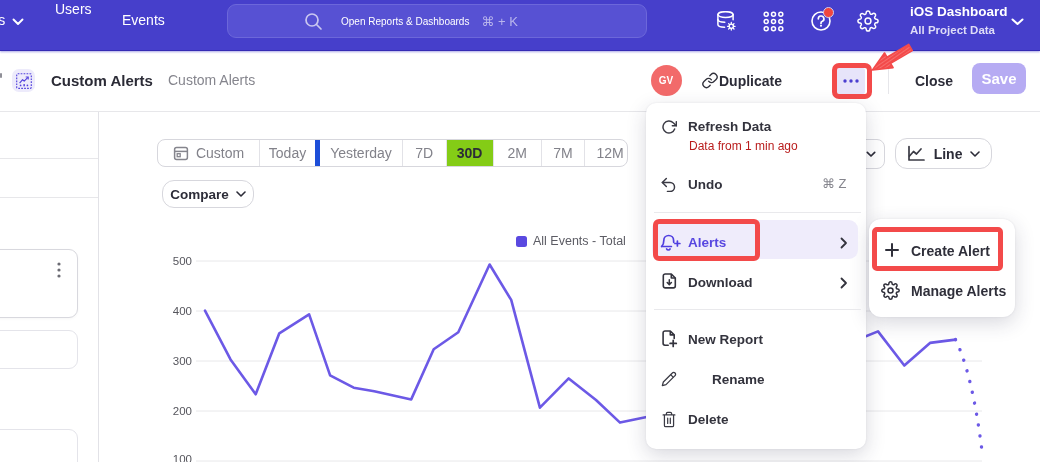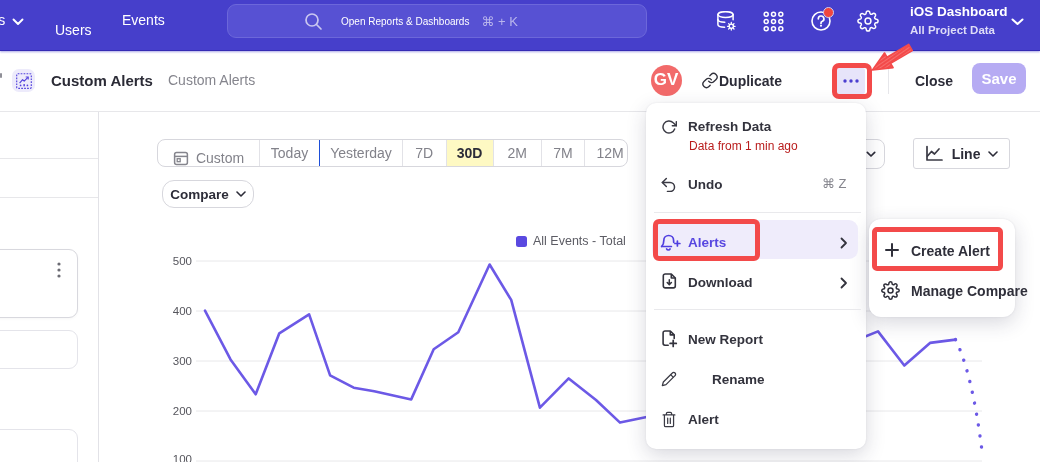--- a/index.html
+++ b/index.html
@@ -23,49 +23,49 @@
   <svg width="4" height="18">
         <circle cx="2" cy="3" r="1.6" fill="#6b6b73"></circle>
         <circle cx="2" cy="9" r="1.6" fill="#6b6b73"></circle>
         <circle cx="2" cy="15" r="1.6" fill="#6b6b73"></circle>
       </svg>
 </div>
 <div class="abs" style="left:-14px;top:330px;width:92px;height:39px;border:1px solid #e4e4ea;border-radius:9px;background:#fff;"></div>
 <div class="abs" style="left:-14px;top:429px;width:92px;height:60px;border:1px solid #e4e4ea;border-radius:9px;background:#fff;"></div>
 
 <div class="abs" style="left:157px;top:139px;width:471px;height:28px;border:1px solid #d7d7dd;border-radius:8px;background:#fff;display:flex;align-items:stretch;font-size:14px;color:#82828a;">
-  <div style="width:102px;display:flex;align-items:flex-end;justify-content:center;border-right:1px solid #e2e2e7;">
+  <div style="width:102px;display:flex;align-items:center;justify-content:center;border-right:1px solid #e2e2e7;">
     <svg width="16" height="16" viewBox="0 0 16 16" style="margin-right:7px">
           <rect x="1.6" y="2.6" width="12.8" height="11.8" rx="2" fill="none" stroke="#85858d" stroke-width="1.5"></rect>
           <line x1="1.6" y1="6.4" x2="14.4" y2="6.4" stroke="#85858d" stroke-width="1.5"></line>
           <rect x="4.2" y="8.7" width="3" height="3" fill="none" stroke="#85858d" stroke-width="1.3"></rect>
         </svg>
     <span>Custom</span>
   </div>
-  <div style="width:60px;display:flex;align-items:center;justify-content:center;border-right:1px solid #1d4ed8;text-align:center;">Today</div>
+  <div style="width:60px;display:flex;align-items:center;justify-content:center;border-right:5px solid #1d4ed8;text-align:center;">Today</div>
   <div style="width:83px;display:flex;align-items:center;justify-content:center;border-right:1px solid #e2e2e7;">Yesterday</div>
   <div style="width:43.5px;display:flex;align-items:center;justify-content:center;border-right:1px solid #e2e2e7;">7D</div>
-  <div style="width:47px;display:flex;align-items:center;justify-content:center;border-right:1px solid #e2e2e7;background:#fef9c3;color:#2c2c38;font-weight:bold;">30D</div>
+  <div style="width:47px;display:flex;align-items:center;justify-content:center;border-right:1px solid #e2e2e7;background:#84cc16;color:#2c2c38;font-weight:bold;">30D</div>
   <div style="width:48.5px;display:flex;align-items:center;justify-content:center;border-right:1px solid #e2e2e7;">2M</div>
   <div style="width:43px;display:flex;align-items:center;justify-content:center;border-right:1px solid #e2e2e7;">7M</div>
   <div style="flex:1;display:flex;align-items:center;justify-content:center;margin-left:8px;">12M</div>
 </div>
 
 <div class="abs" style="left:162px;top:180px;width:92px;height:28px;border:1px solid #d7d7dd;border-radius:12px;background:#fff;display:flex;align-items:center;justify-content:center;font-size:13.5px;font-weight:bold;color:#2c2c38;">
   Compare&nbsp;<svg width="10" height="6" viewBox="0 0 10 6" style="margin-left:3px">
         <polyline points="1,1 5,5 9,1" fill="none" stroke="#2c2c38" stroke-width="1.6" stroke-linecap="round" stroke-linejoin="round"></polyline>
       </svg>
 </div>
 
 <div class="abs" style="left:800px;top:139px;width:85px;height:30px;border:1px solid #d7d7dd;border-radius:8px;background:#fff;"></div>
 <svg class="abs" style="left:866px;top:151px;" width="10" height="7" viewBox="0 0 10 7">
       <polyline points="1.3,1.3 5,5 8.7,1.3" fill="none" stroke="#2c2c38" stroke-width="1.7" stroke-linecap="round" stroke-linejoin="round"></polyline>
     </svg>
 
-<div class="abs" style="left:895px;top:138px;width:97px;height:31px;border:1px solid #d7d7dd;border-radius:3px;background:#fff;display:flex;align-items:center;justify-content:center;font-size:14px;font-weight:bold;color:#2c2c38;margin-left:18px;">
+<div class="abs" style="left:895px;top:138px;width:97px;height:31px;border:1px solid #d7d7dd;border-radius:12px;background:#fff;display:flex;align-items:center;justify-content:center;font-size:14px;font-weight:bold;color:#2c2c38;">
   <svg width="19" height="17" viewBox="0 0 19 17" style="margin-right:8px">
         <polyline points="2,1.5 2,15 17,15" fill="none" stroke="#3a3a44" stroke-width="1.7" stroke-linecap="round" stroke-linejoin="round"></polyline>
         <polyline points="2.5,11 6.5,6.5 9.5,9 14,4" fill="none" stroke="#3a3a44" stroke-width="1.7" stroke-linecap="round" stroke-linejoin="round"></polyline>
       </svg>
   Line&nbsp;<svg width="10" height="6" viewBox="0 0 10 6" style="margin-left:4px">
         <polyline points="1,1 5,5 9,1" fill="none" stroke="#2c2c38" stroke-width="1.6" stroke-linecap="round" stroke-linejoin="round"></polyline>
       </svg>
 </div>
 
 <div class="abs" style="left:516px;top:236px;width:11px;height:11px;border-radius:2.5px;background:#5a49e0;"></div>
@@ -98,21 +98,21 @@
         <polyline points="3.6,10.2 6.6,6.6 8.2,8.2 11.9,4.3" fill="none" stroke="#5342dd" stroke-width="1.15" stroke-linejoin="round"></polyline>
         <polyline points="9.7,4 12.2,4 12.2,6.5" fill="none" stroke="#5342dd" stroke-width="1.15"></polyline>
         <circle cx="4.6" cy="12.4" r=".85" fill="#5342dd"></circle>
         <rect x="7.4" y="11.1" width="1.5" height="2.2" fill="#5342dd"></rect>
         <circle cx="11.4" cy="12.4" r=".85" fill="#5342dd"></circle>
       </svg>
 </div>
 <div class="abs" style="left:51px;top:71.5px;font-size:15px;font-weight:bold;color:#2b2b36;">Custom Alerts</div>
 <div class="abs" style="left:168px;top:71.5px;font-size:14px;color:#85858d;">Custom Alerts</div>
 
-<div class="abs" style="left:650.5px;top:64.5px;width:31px;height:31px;border-radius:50%;background:#f26a6a;display:flex;align-items:center;justify-content:center;color:#fff;font-size:17px;font-weight:bold;">GV</div>
+<div class="abs" style="left:650.5px;top:64.5px;width:31px;height:31px;border-radius:50%;background:#f26a6a;display:flex;align-items:center;justify-content:center;color:#fff;font-size:10px;font-weight:bold;">GV</div>
 <svg class="abs" style="left:701px;top:72px;" width="18" height="17" viewBox="0 0 24 24">
       <path d="M10 13a5 5 0 0 0 7.54.54l3-3a5 5 0 0 0-7.07-7.07l-1.72 1.71" fill="none" stroke="#32323c" stroke-width="1.9" stroke-linecap="round" stroke-linejoin="round"></path>
       <path d="M14 11a5 5 0 0 0-7.54-.54l-3 3a5 5 0 0 0 7.07 7.07l1.71-1.71" fill="none" stroke="#32323c" stroke-width="1.9" stroke-linecap="round" stroke-linejoin="round"></path>
     </svg>
 <div class="abs" style="left:719px;top:73px;font-size:14px;font-weight:bold;color:#2c2c38;">Duplicate</div>
 
 <div class="abs" style="left:836.5px;top:68px;width:28.5px;height:26px;border-radius:2px;background:#e7e4fa;display:flex;align-items:center;justify-content:center;">
   <svg width="16" height="4">
         <circle cx="2" cy="2" r="1.7" fill="#4b3fd0"></circle>
         <circle cx="8" cy="2" r="1.7" fill="#4b3fd0"></circle>
@@ -123,21 +123,21 @@
 
 <div class="abs" style="left:888px;top:66px;width:1px;height:28px;background:#e6e6ea;"></div>
 <div class="abs" style="left:915px;top:73px;font-size:14px;font-weight:bold;color:#2c2c38;">Close</div>
 <div class="abs" style="left:972px;top:63px;width:54px;height:31px;border-radius:8px;background:#b6abf3;display:flex;align-items:center;justify-content:center;color:#fff;font-size:15px;font-weight:bold;">Save</div>
 
 <div class="abs" style="left:0;top:0;width:1040px;height:51px;background:#463fcb;border-bottom:1px solid #352bb4;box-shadow:0 1px 2px rgba(70,63,203,0.45);"></div>
 <div class="abs" style="left:-39px;top:12px;color:#fff;font-size:14px;">Boards</div>
 <svg class="abs" style="left:11.5px;top:18px;" width="12" height="8" viewBox="0 0 12 8">
       <polyline points="1.5,1.5 6,6 10.5,1.5" fill="none" stroke="#fff" stroke-width="1.9" stroke-linecap="round" stroke-linejoin="round"></polyline>
     </svg>
-<div class="abs" style="left:55px;top:22px;color:#fff;font-size:14px;text-align:right;">Users</div>
+<div class="abs" style="left:55px;top:1px;color:#fff;font-size:14px;text-align:right;">Users</div>
 <div class="abs" style="left:122px;top:11.5px;color:#fff;font-size:14px;">Events</div>
 
 <div class="abs" style="left:227px;top:4px;width:420px;height:34px;border-radius:9px;background:#5751d3;border:1px solid #6c67da;display:flex;align-items:center;">
   <svg style="margin-left:76px;" width="19" height="19" viewBox="0 0 19 19">
         <circle cx="8" cy="8" r="6" fill="none" stroke="#cac7f0" stroke-width="1.7"></circle>
         <line x1="12.5" y1="12.5" x2="17" y2="17" stroke="#cac7f0" stroke-width="1.7" stroke-linecap="round"></line>
       </svg>
   <span style="margin-left:18px;color:#fff;font-size:10px;">Open Reports &amp; Dashboards</span>
   <span style="margin-left:12px;color:#b9b5ec;font-size:13px;">⌘ + K</span>
 </div>
@@ -237,33 +237,33 @@
 <svg class="abs" style="left:661px;top:371px;" width="16" height="16" viewBox="0 0 24 24">
       <path d="M17 3a2.83 2.83 0 1 1 4 4L7.5 20.5 2 22l1.5-5.5z" fill="none" stroke="#3a3a44" stroke-width="1.9" stroke-linejoin="round"></path>
       <path d="M14.5 5.5l4 4" stroke="#3a3a44" stroke-width="1.9"></path>
     </svg>
 <div class="abs" style="left:688px;top:372px;font-size:13.5px;font-weight:bold;color:#33333d;padding-left:24px;">Rename</div>
 
 <svg class="abs" style="left:661px;top:411px;" width="16" height="17" viewBox="0 0 24 26">
       <path d="M3 6h18M8 6V4a2 2 0 0 1 2-2h4a2 2 0 0 1 2 2v2m3 0v16a2 2 0 0 1-2 2H7a2 2 0 0 1-2-2V6" fill="none" stroke="#3a3a44" stroke-width="1.9" stroke-linecap="round" stroke-linejoin="round"></path>
       <path d="M10 11v8M14 11v8" stroke="#3a3a44" stroke-width="1.9" stroke-linecap="round"></path>
     </svg>
-<div class="abs" style="left:688px;top:412px;font-size:13.5px;font-weight:bold;color:#33333d;">Alert</div>
+<div class="abs" style="left:688px;top:412px;font-size:13.5px;font-weight:bold;color:#33333d;">Delete</div>
 
 <svg class="abs" style="left:885px;top:243px;" width="14" height="14" viewBox="0 0 14 14">
       <path d="M7 1v12M1 7h12" stroke="#2f2f3a" stroke-width="2" stroke-linecap="round"></path>
     </svg>
 <div class="abs" style="left:911px;top:242.5px;font-size:14px;font-weight:bold;color:#2f2f3a;">Create Alert</div>
 <div class="abs" style="left:872px;top:227px;width:131px;height:44px;border:5px solid #f34a4a;border-radius:5px;"></div>
 
 <svg class="abs" style="left:881px;top:281px;" width="19" height="19" viewBox="0 0 24 24">
   <circle cx="12" cy="12" r="3.2" fill="none" stroke="#2f2f3a" stroke-width="1.9"></circle>
   <path d="M19.4 15a1.65 1.65 0 0 0 .33 1.82l.06.06a2 2 0 0 1 0 2.83 2 2 0 0 1-2.83 0l-.06-.06a1.65 1.65 0 0 0-1.82-.33 1.65 1.65 0 0 0-1 1.51V21a2 2 0 0 1-2 2 2 2 0 0 1-2-2v-.09A1.65 1.65 0 0 0 9 19.4a1.65 1.65 0 0 0-1.82.33l-.06.06a2 2 0 0 1-2.83 0 2 2 0 0 1 0-2.83l.06-.06a1.65 1.65 0 0 0 .33-1.82 1.65 1.65 0 0 0-1.51-1H3a2 2 0 0 1-2-2 2 2 0 0 1 2-2h.09A1.65 1.65 0 0 0 4.6 9a1.65 1.65 0 0 0-.33-1.82l-.06-.06a2 2 0 0 1 0-2.83 2 2 0 0 1 2.83 0l.06.06a1.65 1.65 0 0 0 1.82.33H9a1.65 1.65 0 0 0 1-1.51V3a2 2 0 0 1 2-2 2 2 0 0 1 2 2v.09a1.65 1.65 0 0 0 1 1.51 1.65 1.65 0 0 0 1.82-.33l.06-.06a2 2 0 0 1 2.83 0 2 2 0 0 1 0 2.83l-.06.06a1.65 1.65 0 0 0-.33 1.82V9a1.65 1.65 0 0 0 1.51 1H21a2 2 0 0 1 2 2 2 2 0 0 1-2 2h-.09a1.65 1.65 0 0 0-1.51 1z" fill="none" stroke="#2f2f3a" stroke-width="1.9" stroke-linejoin="round"></path>
 </svg>
-<div class="abs" style="left:911px;top:282.5px;font-size:14px;font-weight:bold;color:#2f2f3a;">Manage Compare</div>
+<div class="abs" style="left:911px;top:282.5px;font-size:14px;font-weight:bold;color:#2f2f3a;">Manage Alerts</div>
 
 <svg class="abs" style="left:860px;top:30px;" width="70" height="50" viewBox="0 0 70 50">
   <defs>
     <pattern id="hatch" width="3" height="3" patternUnits="userSpaceOnUse" patternTransform="rotate(55)">
       <rect width="3" height="3" fill="#f34a4a"></rect>
       <line x1="0" y1="0" x2="0" y2="3" stroke="#f98d8b" stroke-width="1.1"></line>
     </pattern>
   </defs>
   <polygon points="12.5,40 24.5,23 27,27.2 48.7,14.4 52.3,20.6 30.6,33.4 33.1,37.6" fill="url(#hatch)"></polygon>
   <polygon points="12.5,40 24.5,23 27,27.2 48.7,14.4 52.3,20.6 30.6,33.4 33.1,37.6" fill="none" stroke="#f34a4a" stroke-width="1.6" stroke-linejoin="round"></polygon>

